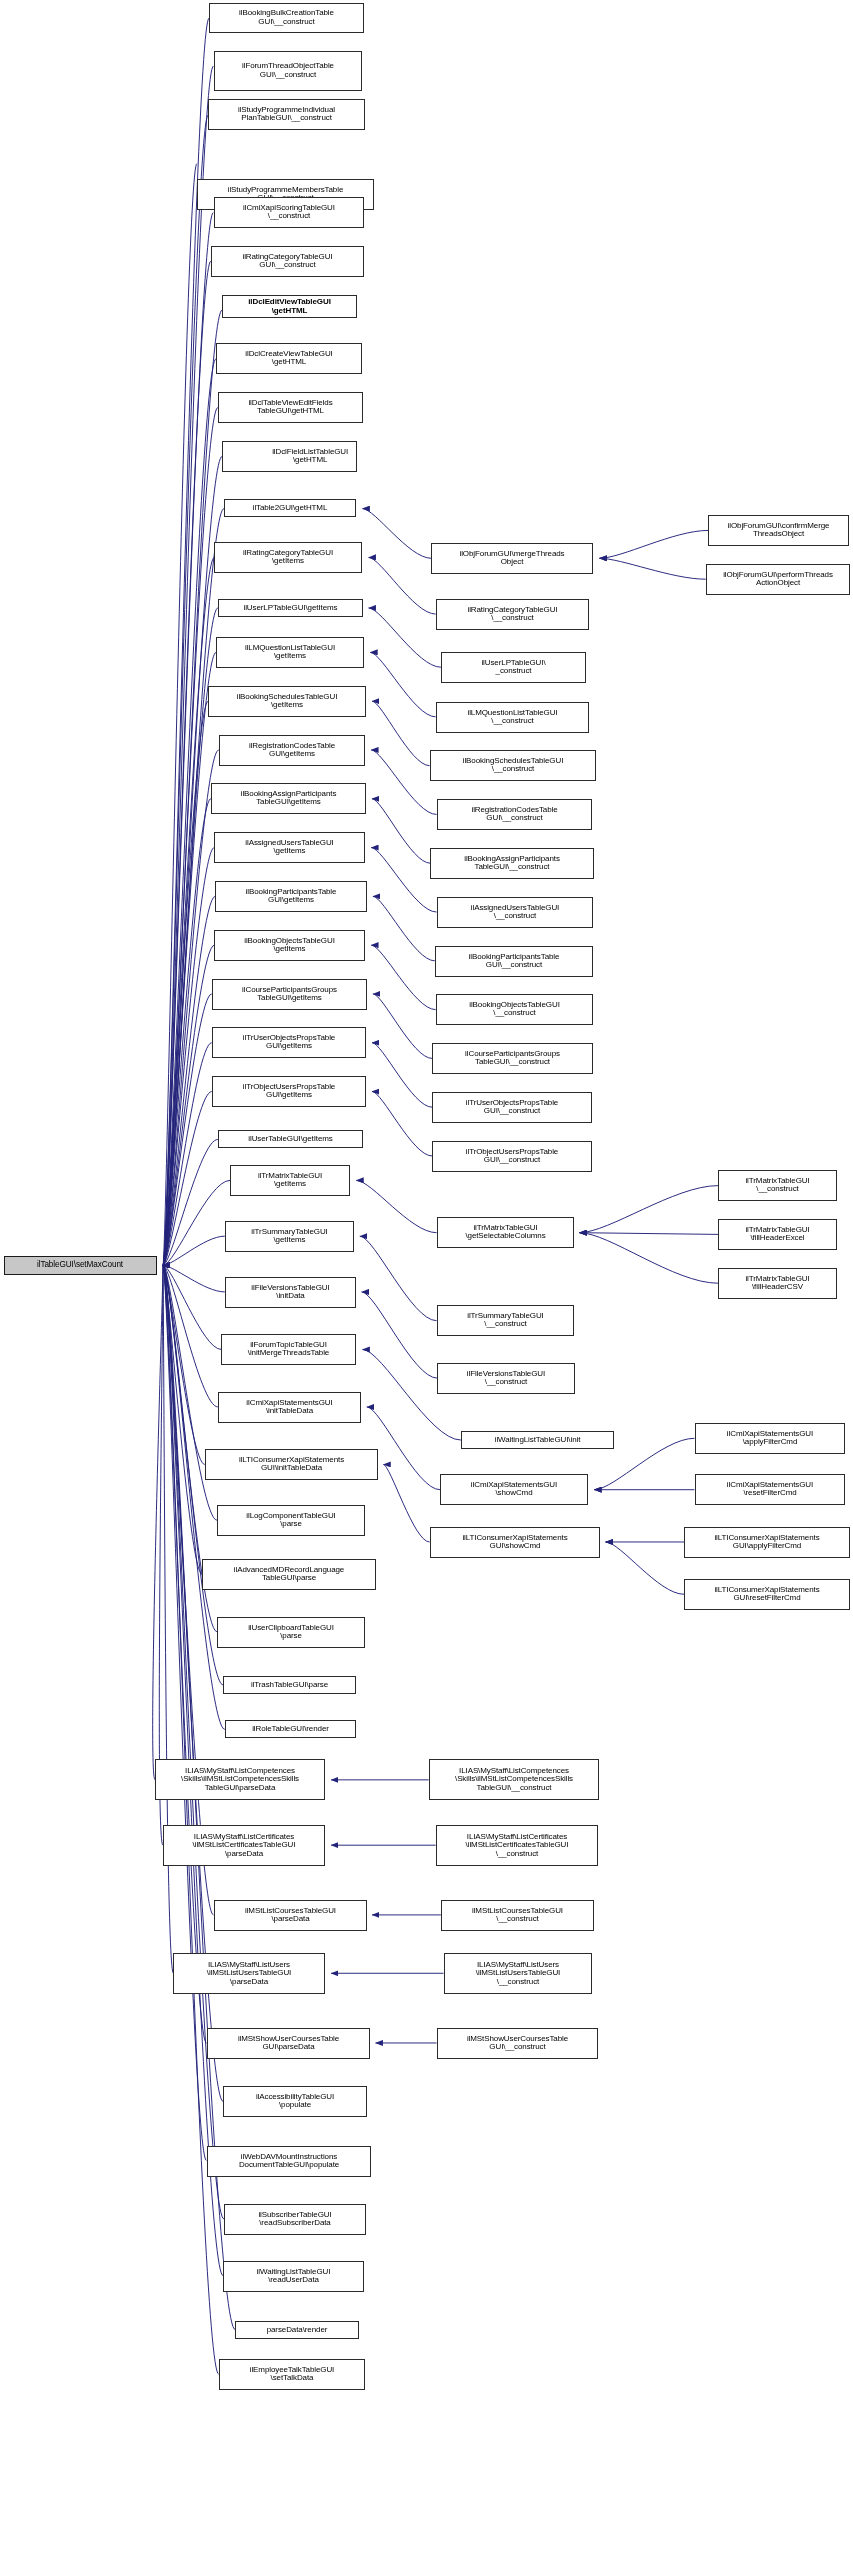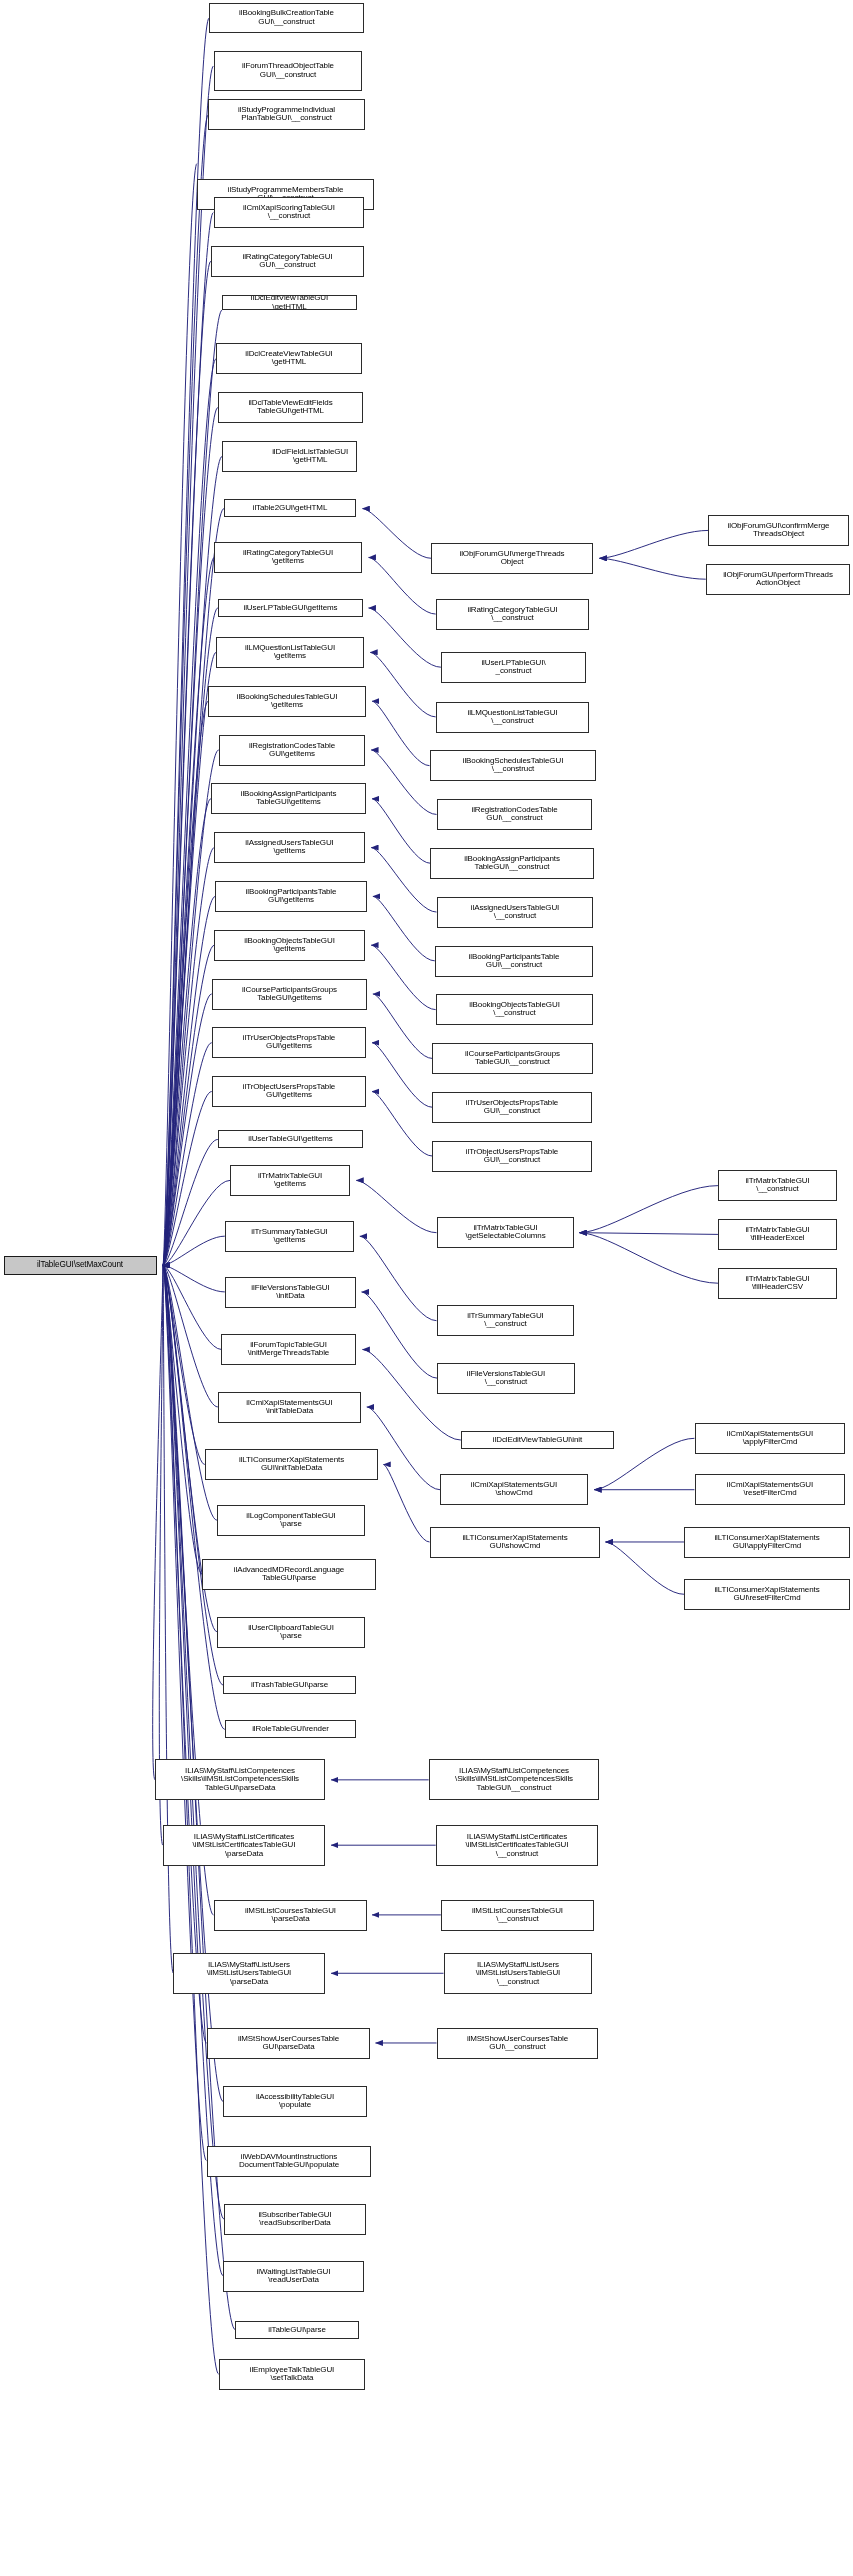--- a/index.html
+++ b/index.html
@@ -136,21 +136,21 @@
       <div class="node" style="left: 214px; top: 51px; width: 148px; height: 40px;"><span>ilForumThreadObjectTable
 GUI\__construct</span></div>
       <div class="node" style="left: 208px; top: 99px; width: 157px; height: 30.5px;"><span>ilStudyProgrammeIndividual
 PlanTableGUI\__construct</span></div>
       <div class="node" style="left: 197px; top: 144px; width: 177px; height: 30.5px; margin-top: 35px;"><span>ilStudyProgrammeMembersTable
 GUI\__construct</span></div>
       <div class="node" style="left: 214px; top: 197px; width: 150px; height: 30.5px;"><span>ilCmiXapiScoringTableGUI
 \__construct</span></div>
       <div class="node" style="left: 211px; top: 246px; width: 153px; height: 30.5px;"><span>ilRatingCategoryTableGUI
 GUI\__construct</span></div>
-      <div class="node" style="left: 222px; top: 295px; width: 135px; height: 15px;"><span>ilDclEditViewTableGUI
+      <div class="node" style="left: 222px; top: 295px; width: 135px; height: 23px; font-weight: bold;"><span>ilDclEditViewTableGUI
 \getHTML</span></div>
       <div class="node" style="left: 216px; top: 343px; width: 146px; height: 30.5px;"><span>ilDclCreateViewTableGUI
 \getHTML</span></div>
       <div class="node" style="left: 218px; top: 392px; width: 145px; height: 30.5px;"><span>ilDclTableViewEditFields
 TableGUI\getHTML</span></div>
       <div class="node" style="left: 222px; top: 441px; width: 135px; height: 30.5px; padding-left: 43px;"><span>ilDclFieldListTableGUI
 \getHTML</span></div>
       <div class="node" style="left: 224px; top: 499px; width: 132px; height: 18.3px;"><span>ilTable2GUI\getHTML</span></div>
       <div class="node" style="left: 214px; top: 542px; width: 148px; height: 30.5px;"><span>ilRatingCategoryTableGUI
 \getItems</span></div>
@@ -210,21 +210,21 @@
       <div class="node" style="left: 207px; top: 2028px; width: 163px; height: 30.5px;"><span>ilMStShowUserCoursesTable
 GUI\parseData</span></div>
       <div class="node" style="left: 223px; top: 2086px; width: 144px; height: 30.5px;"><span>ilAccessibilityTableGUI
 \populate</span></div>
       <div class="node" style="left: 207px; top: 2146px; width: 164px; height: 30.5px;"><span>ilWebDAVMountInstructions
 DocumentTableGUI\populate</span></div>
       <div class="node" style="left: 224px; top: 2204px; width: 142px; height: 30.5px;"><span>ilSubscriberTableGUI
 \readSubscriberData</span></div>
       <div class="node" style="left: 223px; top: 2261px; width: 141px; height: 30.5px;"><span>ilWaitingListTableGUI
 \readUserData</span></div>
-      <div class="node" style="left: 235px; top: 2321px; width: 124px; height: 18.3px;"><span>ilTableGUI\parse</span></div>
+      <div class="node" style="left: 235px; top: 2321px; width: 124px; height: 18.3px;"><span>parseData\render</span></div>
       <div class="node" style="left: 219px; top: 2359px; width: 146px; height: 30.5px;"><span>ilEmployeeTalkTableGUI
 \setTalkData</span></div>
       <div class="node" style="left: 431px; top: 543px; width: 162px; height: 30.5px;"><span>ilObjForumGUI\mergeThreads
 Object</span></div>
       <div class="node" style="left: 436px; top: 599px; width: 153px; height: 30.5px;"><span>ilRatingCategoryTableGUI
 \__construct</span></div>
       <div class="node" style="left: 441px; top: 652px; width: 145px; height: 30.5px;"><span>ilUserLPTableGUI\
 _construct</span></div>
       <div class="node" style="left: 436px; top: 702px; width: 153px; height: 30.5px;"><span>ilLMQuestionListTableGUI
 \__construct</span></div>
@@ -245,21 +245,21 @@
       <div class="node" style="left: 432px; top: 1092px; width: 160px; height: 30.5px;"><span>ilTrUserObjectsPropsTable
 GUI\__construct</span></div>
       <div class="node" style="left: 432px; top: 1141px; width: 160px; height: 30.5px;"><span>ilTrObjectUsersPropsTable
 GUI\__construct</span></div>
       <div class="node" style="left: 437px; top: 1217px; width: 137px; height: 30.5px;"><span>ilTrMatrixTableGUI
 \getSelectableColumns</span></div>
       <div class="node" style="left: 437px; top: 1305px; width: 137px; height: 30.5px;"><span>ilTrSummaryTableGUI
 \__construct</span></div>
       <div class="node" style="left: 437px; top: 1363px; width: 138px; height: 30.5px;"><span>ilFileVersionsTableGUI
 \__construct</span></div>
-      <div class="node" style="left: 461px; top: 1431px; width: 153px; height: 18.3px;"><span>ilDclEditViewTableGUI\init</span></div>
+      <div class="node" style="left: 461px; top: 1431px; width: 153px; height: 18.3px;"><span>ilWaitingListTableGUI\init</span></div>
       <div class="node" style="left: 440px; top: 1474px; width: 148px; height: 30.5px;"><span>ilCmiXapiStatementsGUI
 \showCmd</span></div>
       <div class="node" style="left: 430px; top: 1527px; width: 170px; height: 30.5px;"><span>ilLTIConsumerXapiStatements
 GUI\showCmd</span></div>
       <div class="node" style="left: 429px; top: 1759px; width: 170px; height: 41px;"><span>ILIAS\MyStaff\ListCompetences
 \Skills\ilMStListCompetencesSkills
 TableGUI\__construct</span></div>
       <div class="node" style="left: 436px; top: 1825px; width: 162px; height: 41px;"><span>ILIAS\MyStaff\ListCertificates
 \ilMStListCertificatesTableGUI
 \__construct</span></div>

